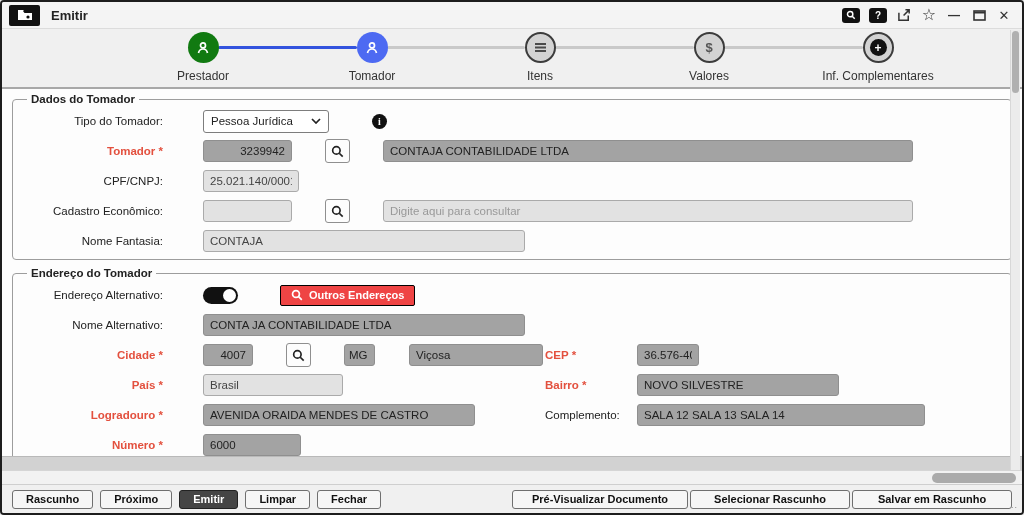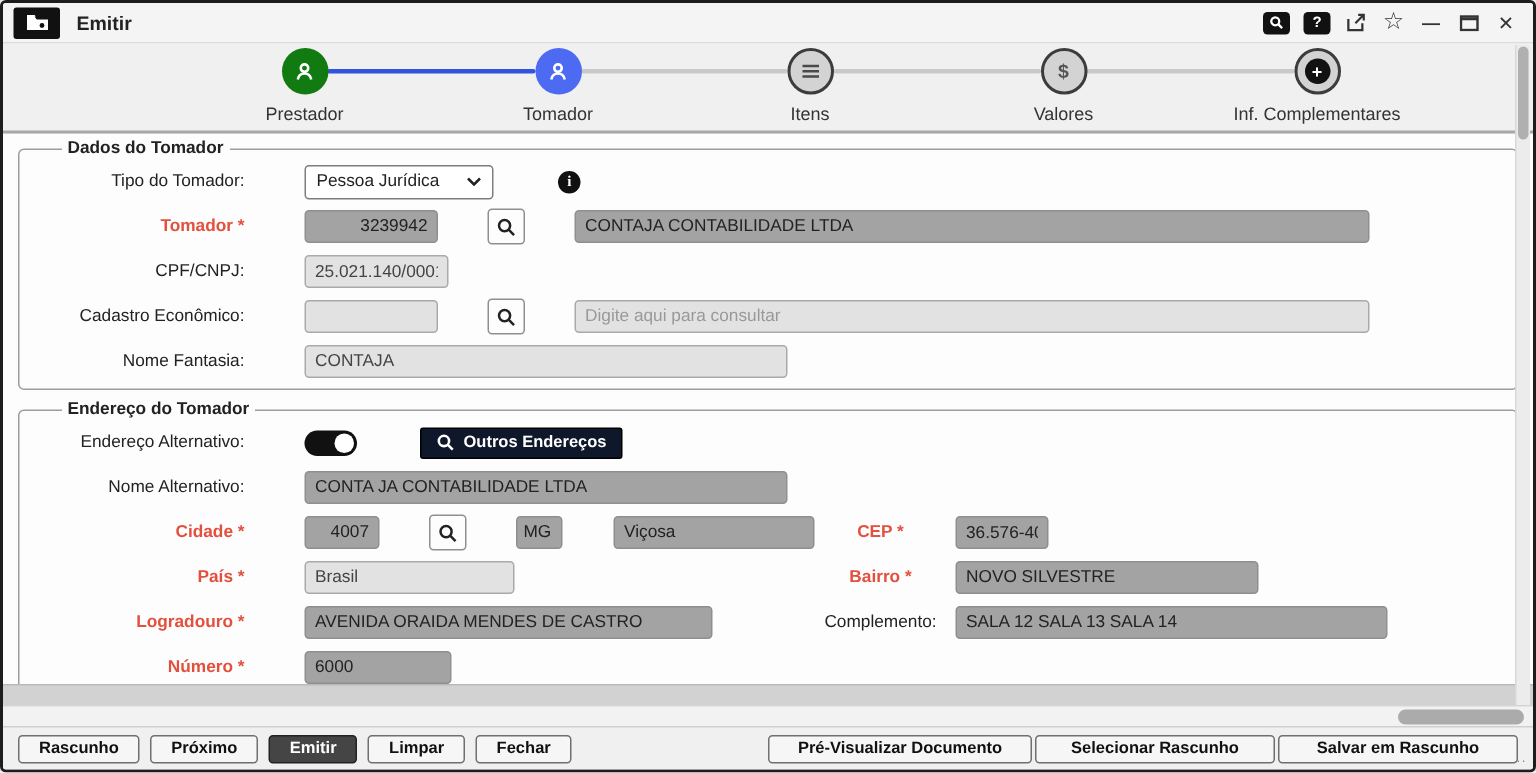--- a/index.html
+++ b/index.html
@@ -27,38 +27,38 @@
   .circle.active { background:#4d6af2; }
   .circle.pending { background:#d3d3d3; border:2px solid #3c3c3c; color:#4a4a4a; }
   .step .slabel { margin-top:6px; font-size:12px; color:#333; white-space:nowrap; }
   .dollar-glyph { font-size:13px; font-weight:bold; color:#555; }
   .plus-inner { width:17px; height:17px; background:#121212; border-radius:50%; color:#fff; font-size:12px; font-weight:bold; display:flex; align-items:center; justify-content:center; line-height:1; }
 
   
   .content { height:367px; background:#fdfdfd; overflow:hidden; padding:4px 10px 0 10px; flex:0 0 auto; }
   fieldset { border:1px solid #9d9d9d; border-radius:4px; padding:1px 8px 3px 8px; background:#fdfdfd; }
   fieldset.fs2 { margin-top:7px; }
-  legend { font-size:11.5px; font-weight:bold; color:#222; padding:0 4px; margin-left:20px; }
+  legend { font-size:11.5px; font-weight:bold; color:#222; padding:0 4px; margin-left:6px; }
   .row { position:relative; display:flex; align-items:center; height:30px;gap:32px; }
   .lbl { width:150px; text-align:right; padding-right:8px; font-size:11.5px; color:#222; flex:0 0 auto; }
   .lbl.req { color:#e3503e; font-weight:bold; }
   .rcol { position:absolute; left:524px; top:0; height:30px; display:flex; align-items:center; }
-  .rlbl { width:92px; text-align:center; padding-right:8px; font-size:11.5px; color:#222; flex:0 0 auto; }
+  .rlbl { width:92px; text-align:left; padding-right:8px; font-size:11.5px; color:#222; flex:0 0 auto; }
   .rlbl.req { color:#e3503e; font-weight:bold; }
 
   input.fld { height:22px; border:1px solid #8f8f8f; border-radius:3px; background:#a3a3a3; font-size:11.5px; color:#222; padding:0 6px; font-family:inherit; }
   input.fld.dis { background:#e2e2e2; border-color:#aaa; color:#444; }
   input.fld.num { text-align:right; }
   input.fld::placeholder { color:#999; }
   .search-btn { width:25px; height:24px; border:1px solid #8f8f8f; border-radius:3px; background:#fdfdfd; margin:0 1px; display:flex; align-items:center; justify-content:center; cursor:pointer; }
   .select-box { width:126px; height:23px; border:1px solid #7d7d7d; border-radius:3px; background:#fff; display:flex; align-items:center; justify-content:space-between; padding:0 7px; font-size:11.5px; color:#222; }
   .info-icon { width:15px; height:15px; background:#111; border-radius:50%; color:#fff; font-size:10px; font-weight:bold; font-family:"Liberation Serif",serif; display:flex; align-items:center; justify-content:center; margin-left:11px; }
   .toggle { width:35px; height:17px; background:#111; border-radius:9px; position:relative; margin-right:10px; cursor:pointer; }
   .toggle .knob { position:absolute; right:2px; top:2px; width:13px; height:13px; background:#fff; border-radius:50%; }
-  .dark-btn { height:21px; background:#0f172a; color:#fff; border:1px solid #000; border-radius:2px; font-size:11px; font-weight:bold; display:flex; align-items:center; gap:6px; padding:0 10px; cursor:pointer; font-family:inherit; }
+  .dark-btn { height:21px; background:#ef4444; color:#fff; border:1px solid #000; border-radius:2px; font-size:11px; font-weight:bold; display:flex; align-items:center; gap:6px; padding:0 10px; cursor:pointer; font-family:inherit; }
 
   
   .gray-strip { height:14px; background:#d2d2d2; border-top:1px solid #b9b9b9; flex:0 0 auto; }
   .hscroll { height:15px; background:#f2f2f2; border-top:1px solid #d5d5d5; border-bottom:1px solid #cfcfcf; position:relative; flex:0 0 auto; }
   .hthumb { position:absolute; right:6px; top:2px; width:84px; height:10px; background:#ababab; border-radius:5px; }
   .footer { flex:1; background:#f0f0f0; display:flex; align-items:center; padding:0 10px; }
   .f-btn { height:19px; border:1px solid #6f6f6f; border-radius:3px; background:#f6f6f6; color:#111; font-size:11px; font-weight:bold; padding:0 13px; margin-right:7px; cursor:pointer; font-family:inherit; }
   .f-btn.primary { background:#454545; color:#fff; border-color:#222; }
   .f-right { margin-left:auto; display:flex; }
   .f-btn.wide { margin-right:0; margin-left:2px; min-width:160px; }

